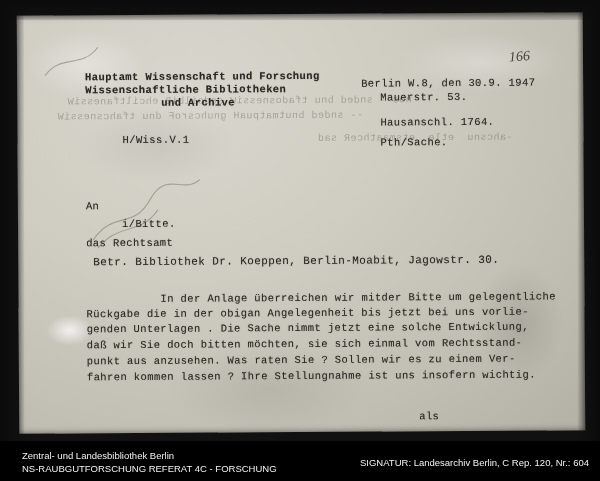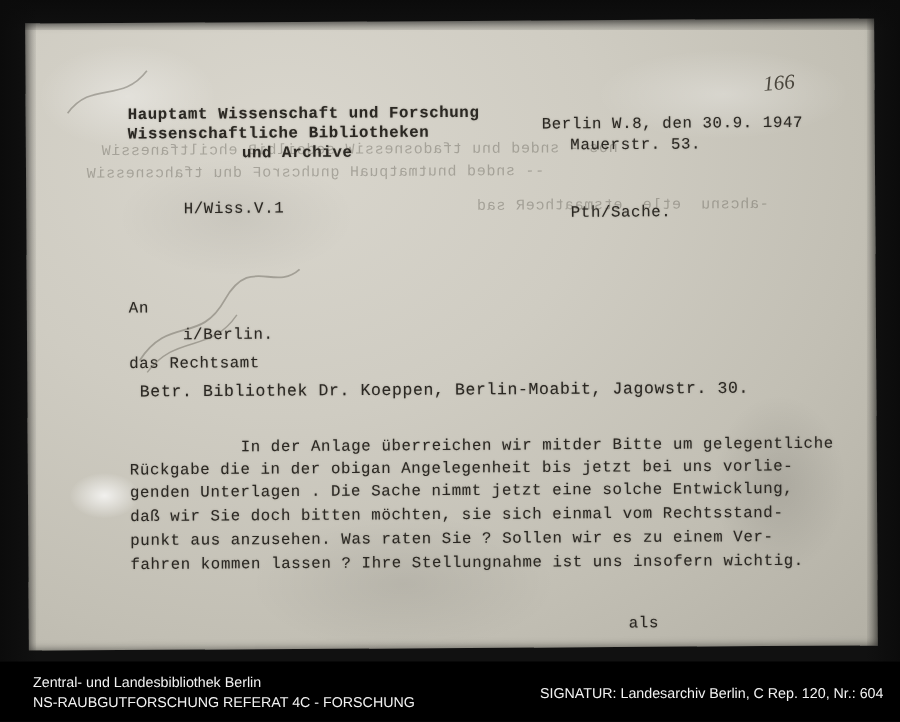--- a/index.html
+++ b/index.html
@@ -146,25 +146,26 @@
     <div class="ghost" style="left: 40px; top: 95px;">-- snded bnutmatpuaH gnuhcsroF dnu tfahcsnessiW</div>
     <div class="ghost" style="left: 300px; top: 118px;">-ahcsnu  etle  etsmaathceR sad</div>
 
     <div class="typed t-head" style="left: 68px; top: 56px;">Hauptamt Wissenschaft und Forschung</div>
     <div class="typed t-head" style="left: 68px; top: 69px;">Wissenschaftliche Bibliotheken</div>
     <div class="typed t-head" style="left: 144px; top: 82px;">und Archive</div>
     <div class="typed t-small" style="left: 105px; top: 118px; text-align: right;">H/Wiss.V.1</div>
 
     <div class="typed t-small" style="left: 344px; top: 63px;">Berlin W.8, den 30.9. 1947</div>
     <div class="typed t-small" style="left: 363px; top: 77px;">Mauerstr. 53.</div>
+    <div class="typed t-small" style="left: 363px; top: 102px;">Hausanschl. 1764.</div>
     <div class="typed t-small" style="left: 363px; top: 122px;">Pth/Sache.</div>
 
     <div class="typed t-small" style="left: 68px; top: 155px; margin-top: 29px;">An</div>
     <div class="typed t-small" style="left: 68px; top: 180px; margin-top: 41px;">das Rechtsamt</div>
-    <div class="typed t-small" style="left: 104px; top: 202px;">i/Berlin.</div>
+    <div class="typed t-small" style="left: 104px; top: 202px;">i/Bitte.</div>
 
     <div class="typed t-small" style="left: 75px; top: 240px; font-size: 11px;">Betr. Bibliothek Dr. Koeppen, Berlin-Moabit, Jagowstr. 30.</div>
 
     <div class="typed t-body" style="left: 142px; top: 277px;">In der Anlage überreichen wir mitder Bitte um gelegentliche</div>
     <div class="typed t-body" style="left: 68px; top: 292px;">Rückgabe die in der obigan Angelegenheit bis jetzt bei uns vorlie-</div>
     <div class="typed t-body" style="left: 68px; top: 307px;">genden Unterlagen . Die Sache nimmt jetzt eine solche Entwicklung,</div>
     <div class="typed t-body" style="left: 68px; top: 323px;">daß wir Sie doch bitten möchten, sie sich einmal vom Rechtsstand-</div>
     <div class="typed t-body" style="left: 68px; top: 339px;">punkt aus anzusehen. Was raten Sie ? Sollen wir es zu einem Ver-</div>
     <div class="typed t-body" style="left: 68px; top: 355px;">fahren kommen lassen ? Ihre Stellungnahme ist uns insofern wichtig.</div>
 

